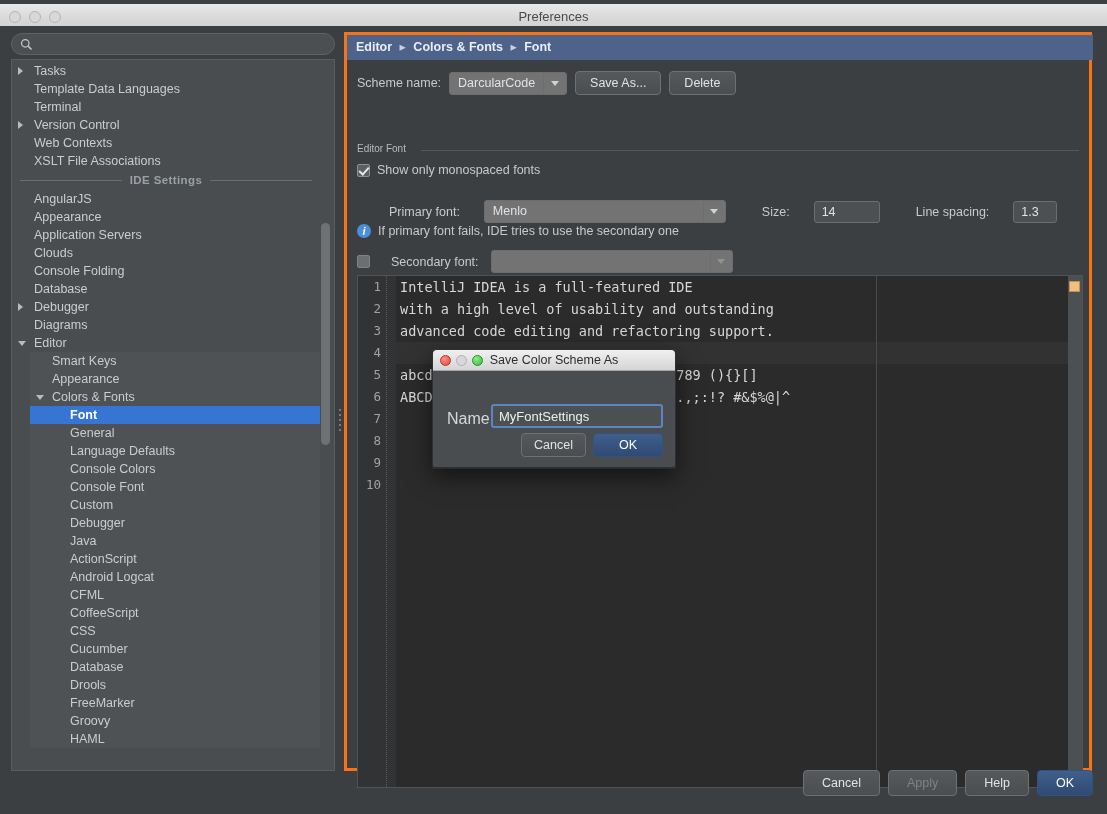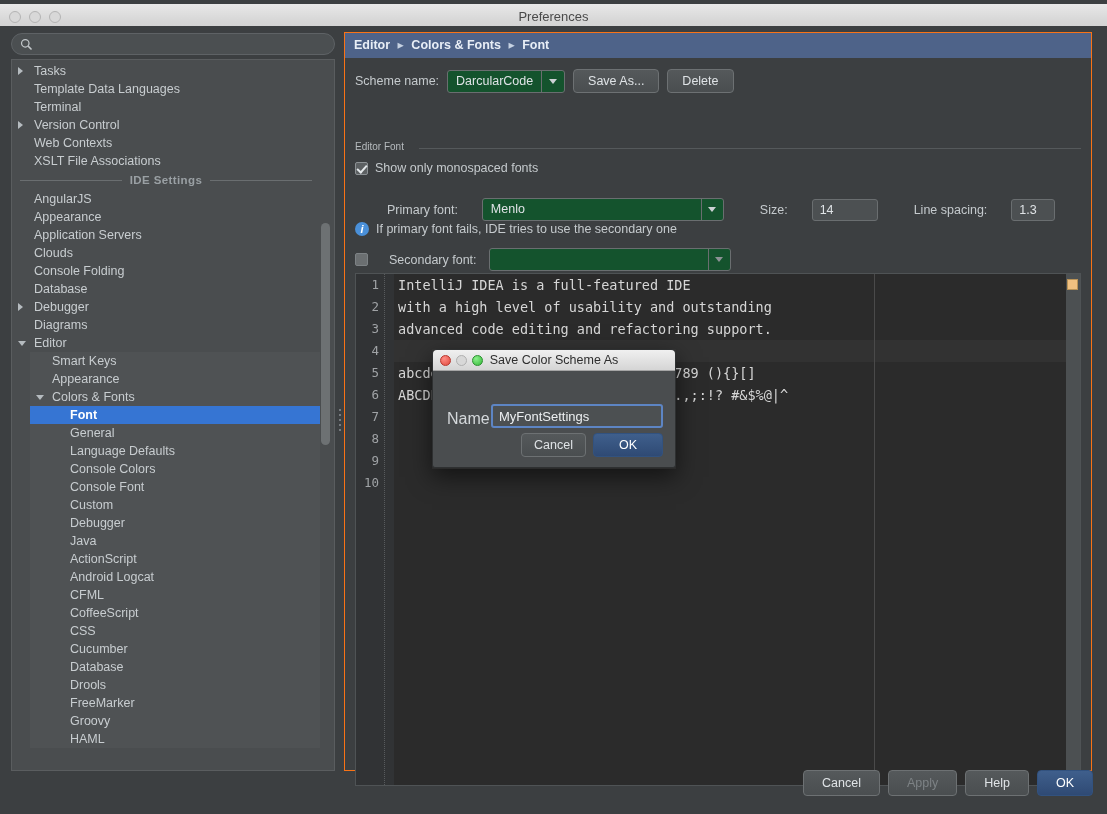--- a/index.html
+++ b/index.html
@@ -114,38 +114,38 @@
   .grip i {
     display: block; width: 2px; height: 2px; background: #8b9094;
     margin: 3px 0 0 2px; border-radius: 1px;
   }
 
   
   .right {
     position: absolute; left: 344px; top: 6px;
     width: 748px; height: 739px;
     background: #3c3f41;
-    border: 1px solid #f97316;
+    border: 3px solid #f97316;
   }
   .crumb-bar {
     position: absolute; left: 0; top: 0; width: 746px; height: 25px;
     background: #4e6389;
     line-height: 25px; padding-left: 9px;
     font-size: 12.5px; font-weight: bold; color: #e8eef6;
     white-space: nowrap;
   }
   .crumb-sep { color: #c6d2e2; font-weight: normal; padding: 0 4px; }
 
   .scheme-row {
     position: absolute; left: 10px; top: 36px;
     display: flex; align-items: center; gap: 8px;
   }
   .lbl { font-size: 12.5px; color: #c5cacd; }
   .combo {
-    height: 23px; background: #14532d;
+    height: 23px; background: #737373;
     border: 1px solid #6a6e70; border-radius: 3px;
     display: flex; align-items: center;
   }
   .combo .val {
     padding: 0 8px; font-size: 12.5px; color: #dfe3e6; line-height: 21px;
   }
   .combo .arrowbox {
     width: 22px; height: 21px; border-left: 1px solid #6a6e70;
     display: flex; align-items: center; justify-content: center;
   }

